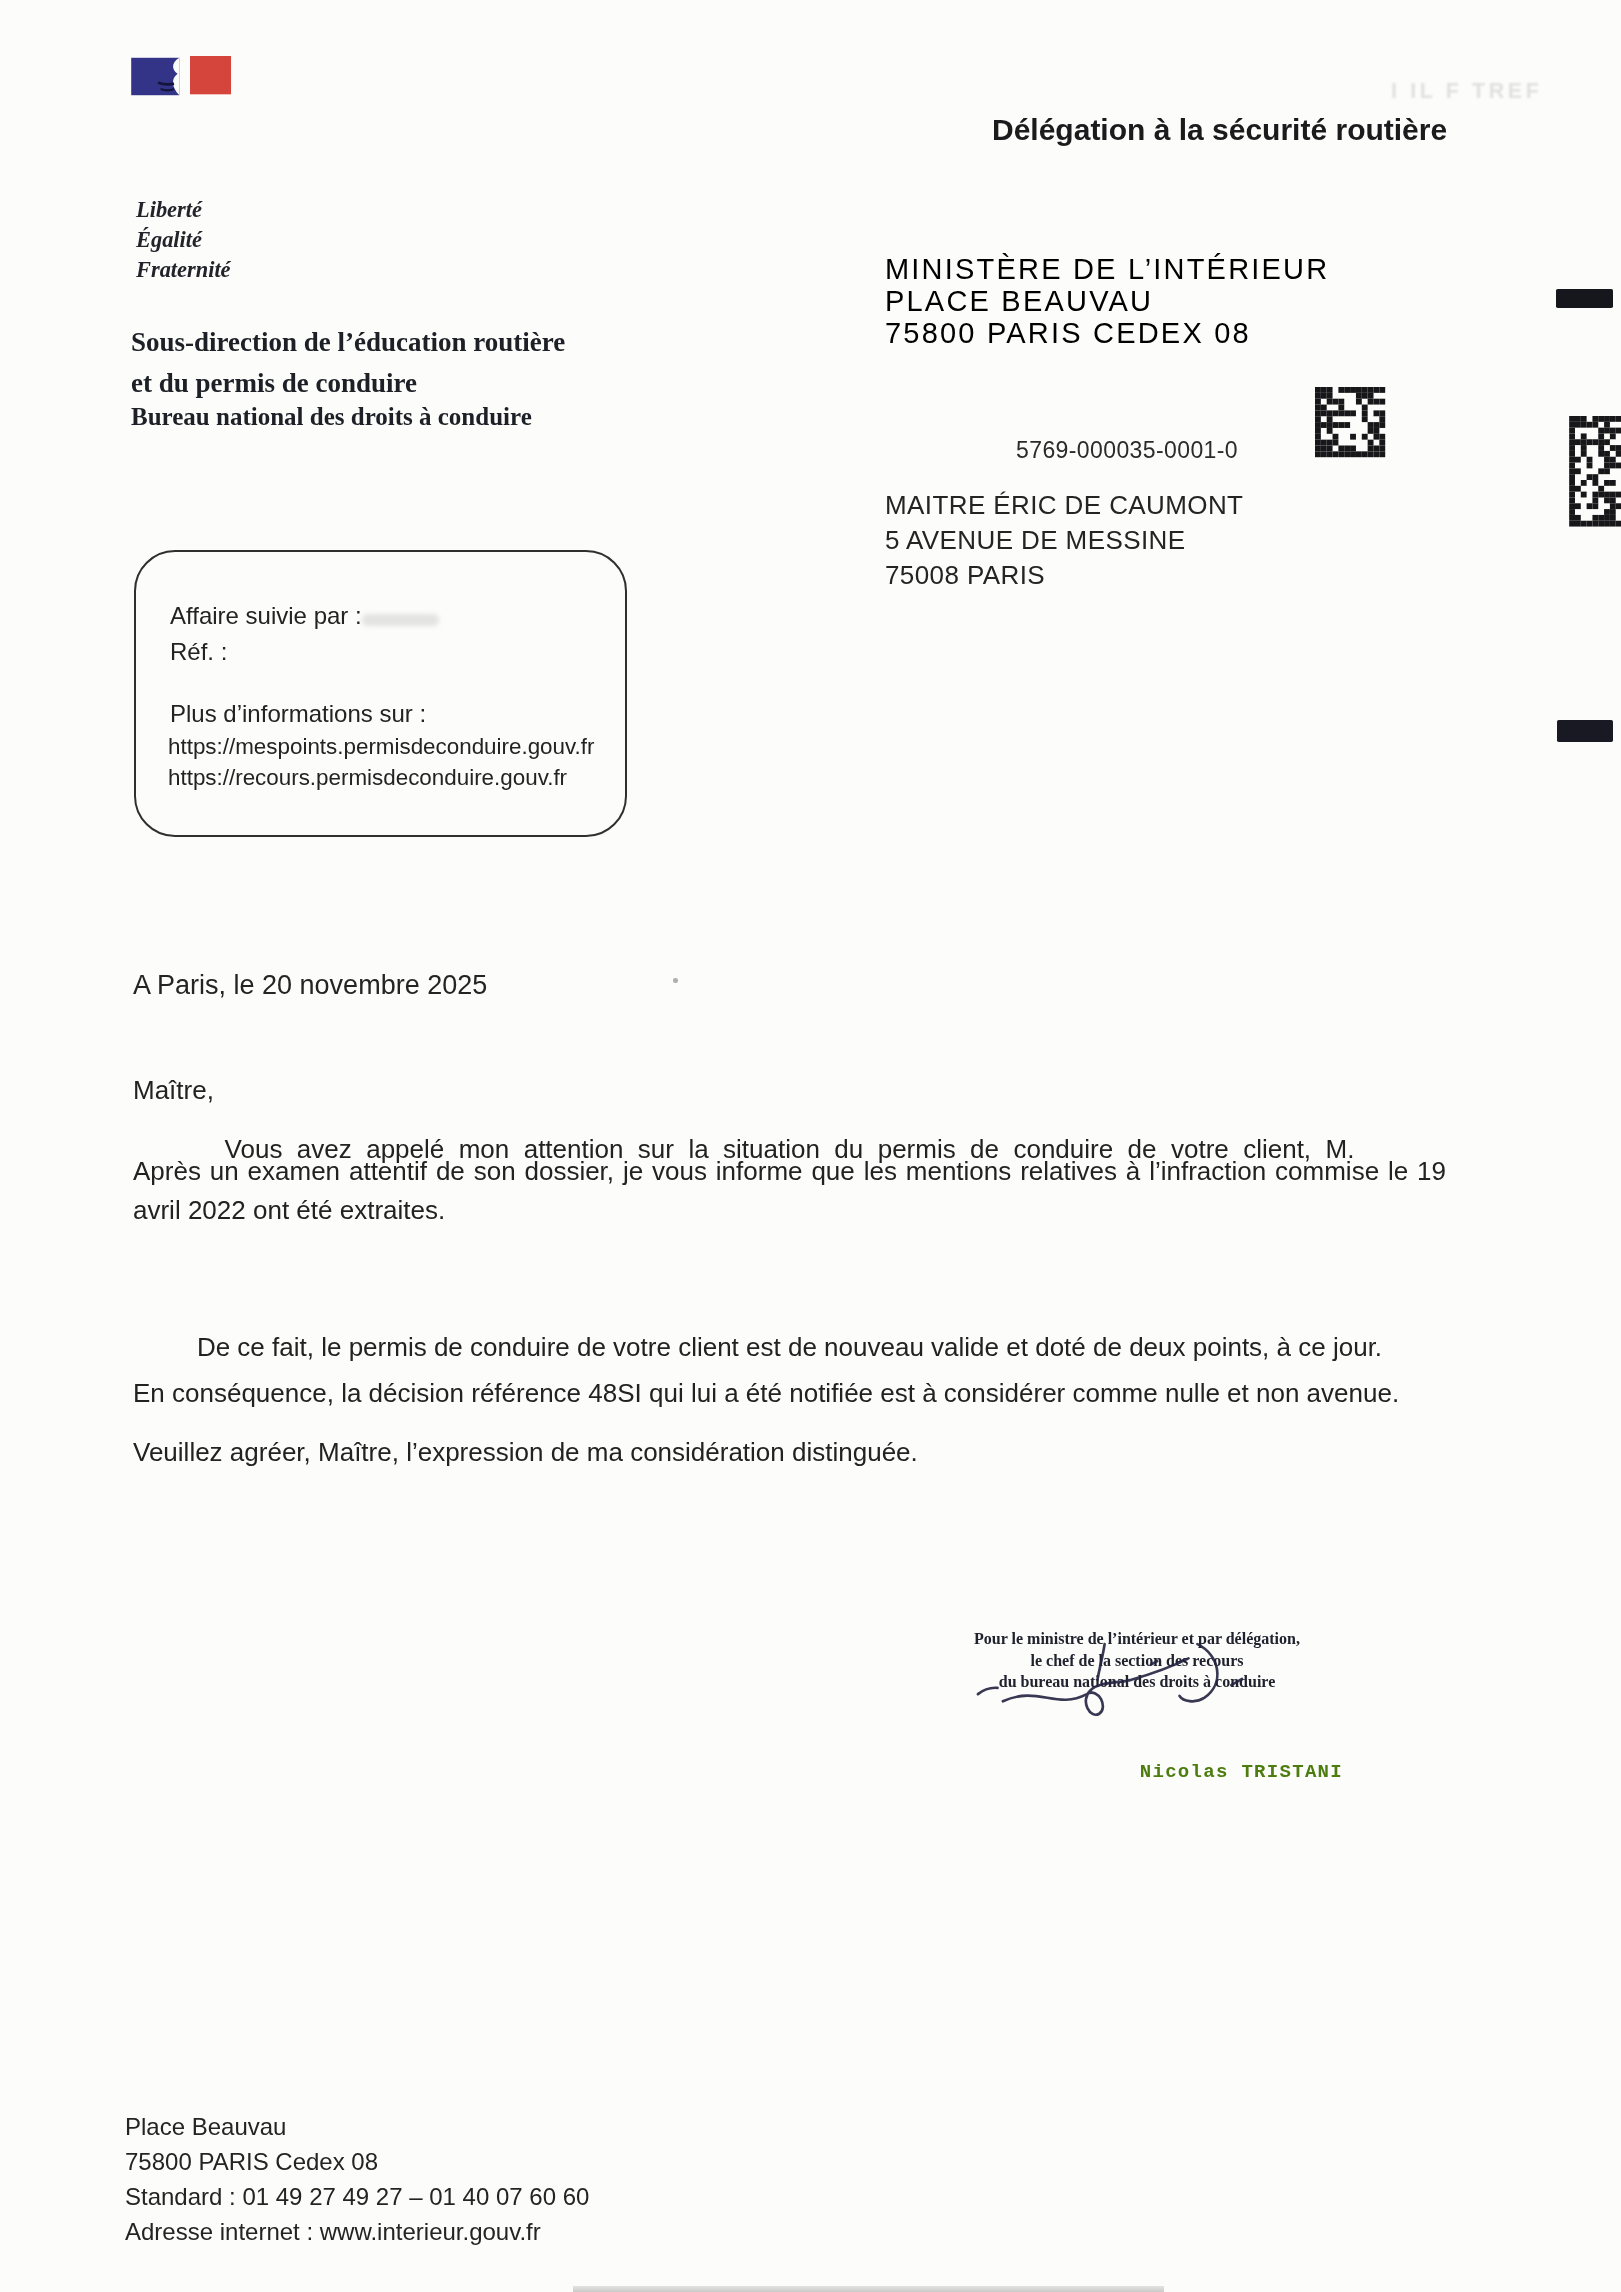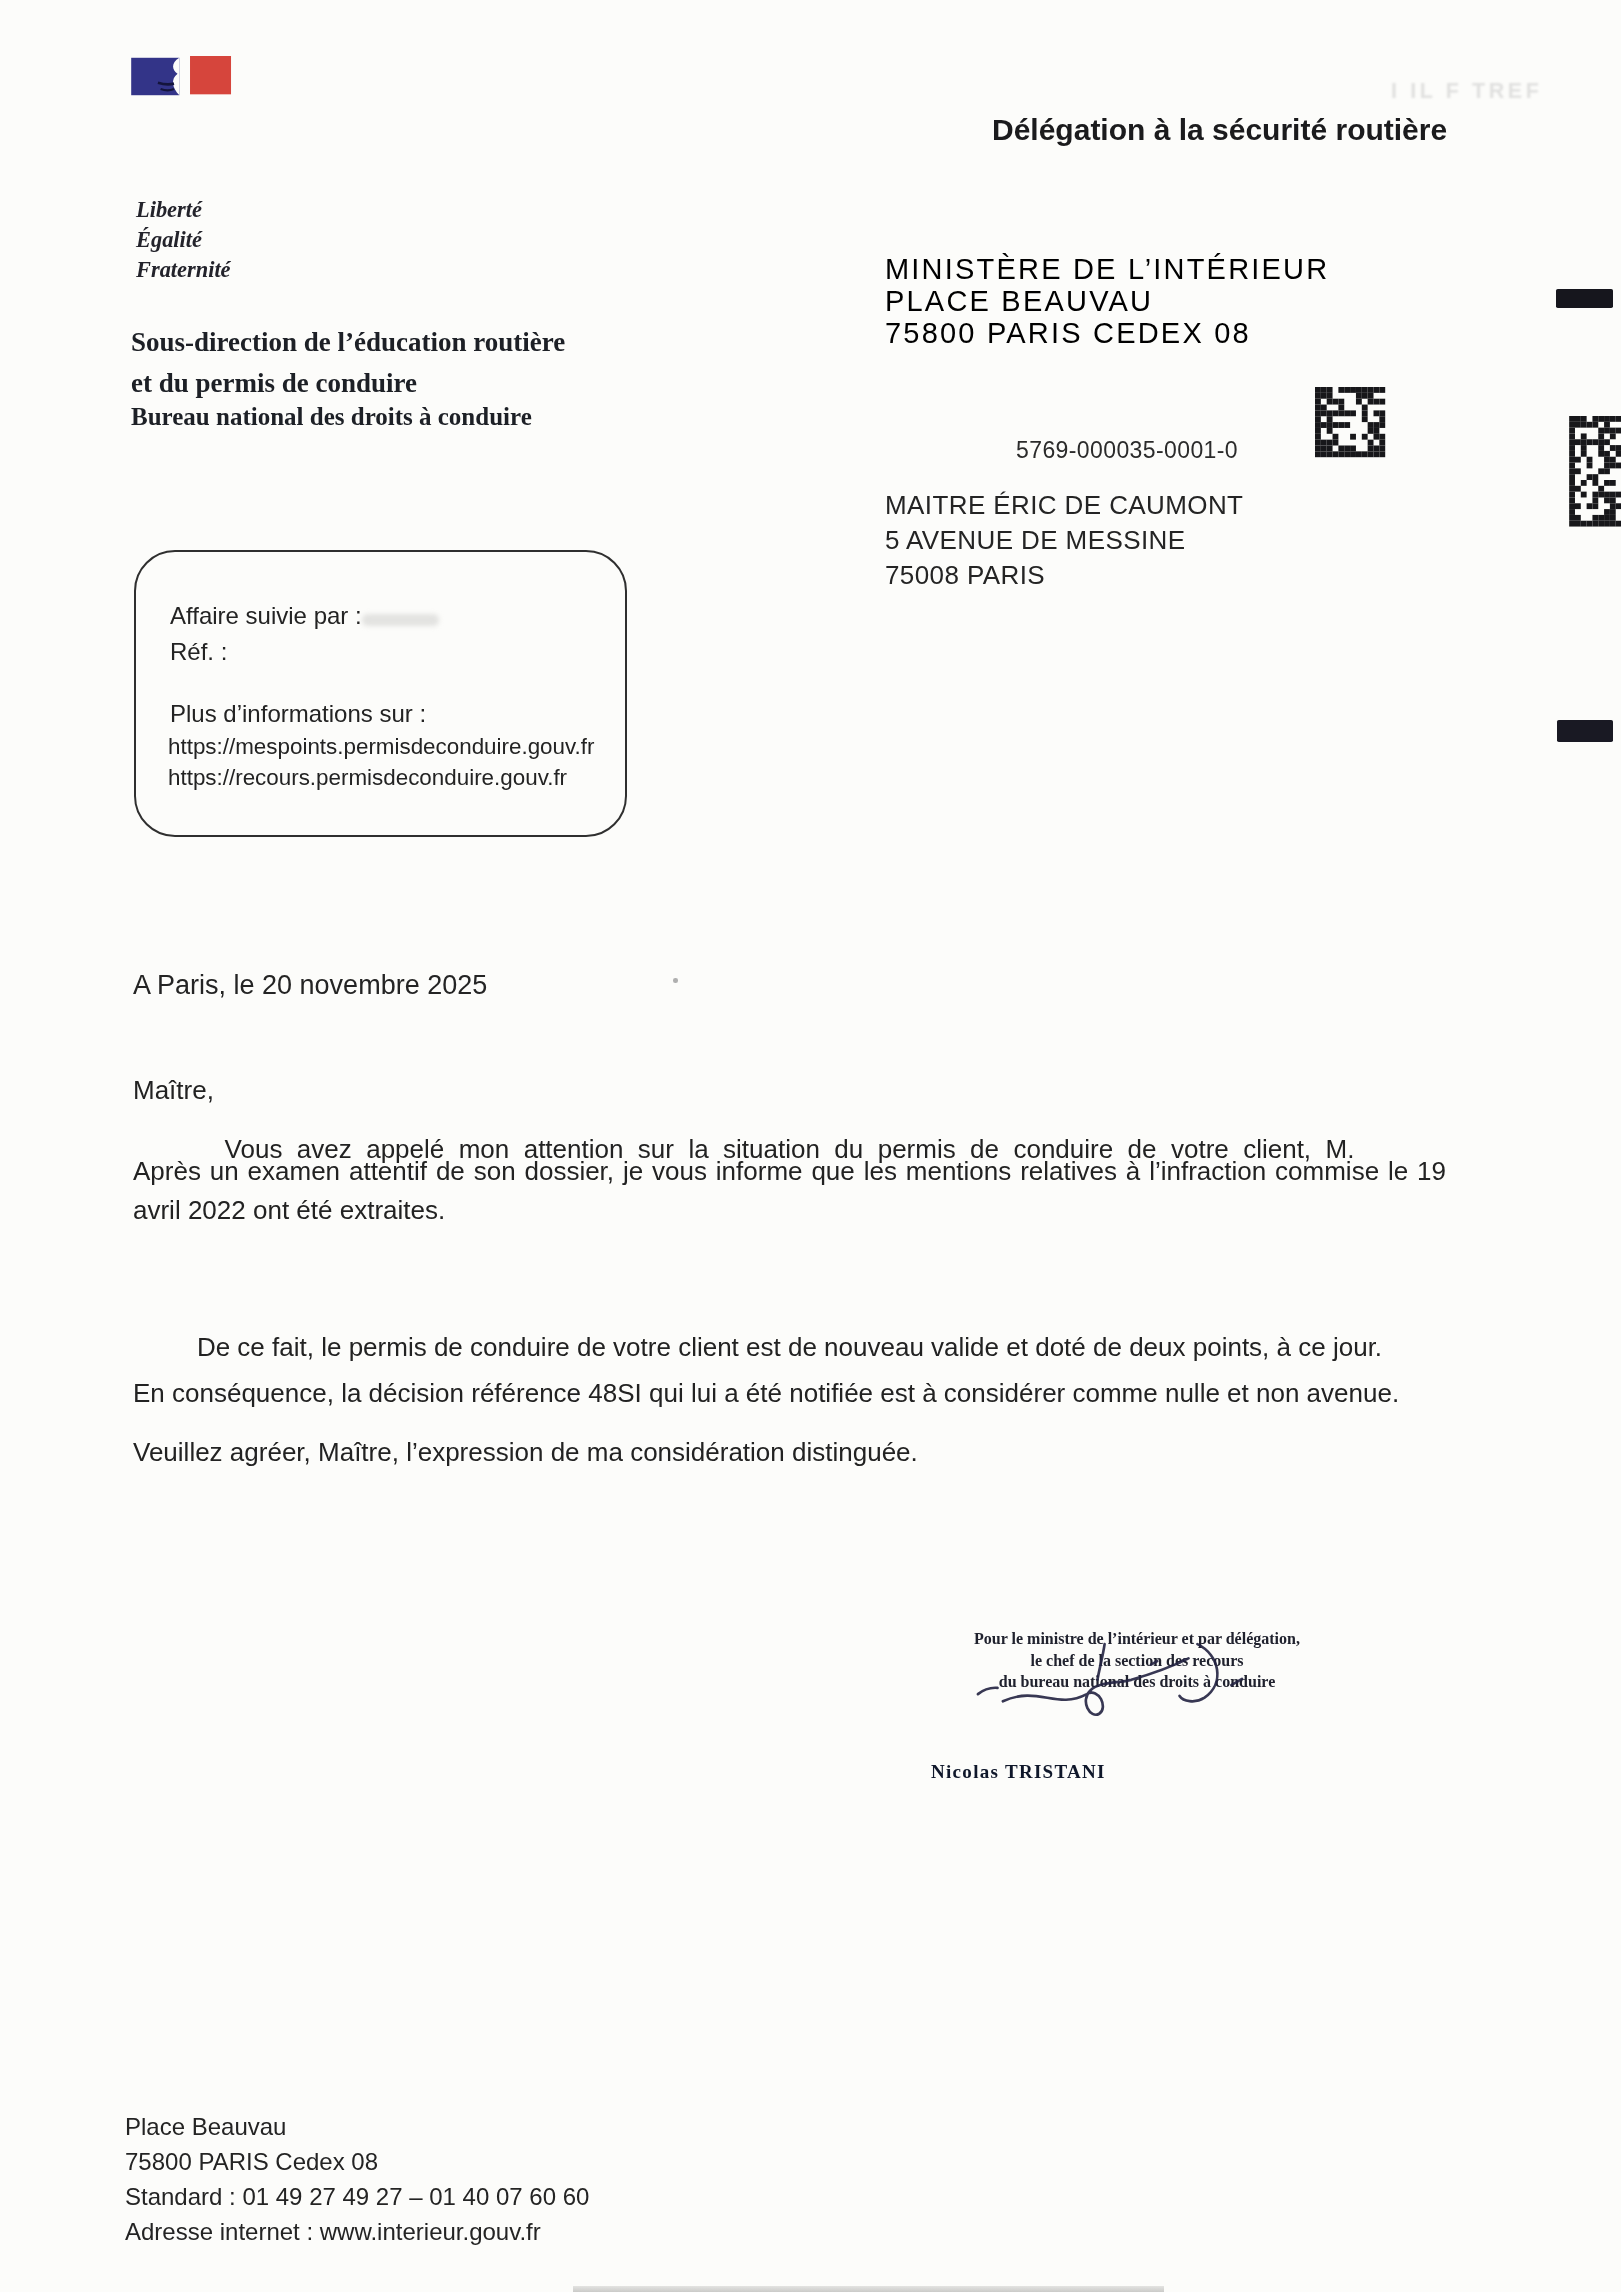--- a/index.html
+++ b/index.html
@@ -44,21 +44,21 @@
   .body-p{position:absolute;left:133px;width:1313px;font-size:26px;line-height:39px;color:#222;}
   .p1{top:1130px;word-spacing:7.2px;text-align:center;}
   .p2{top:1152px;text-align:justify;}
   .p3{top:1328px;text-align:center;}
   .p4{top:1374px;}
   .p5{top:1433px;}
 
   
   .sig-block{position:absolute;left:931px;top:1628px;width:412px;text-align:center;font-family:"Liberation Serif",serif;font-weight:700;font-size:16px;line-height:21.5px;color:#20222e;}
   .sig-squiggle{position:absolute;left:963px;top:1637px;width:376px;height:116px;}
-  .sig-name{position:absolute;left:931px;top:1761px;width:412px;text-align:left;font-family:Liberation Serif, serif;font-weight:700;font-size:19px;letter-spacing:1.3px;color:#0f172a;}
+  .sig-name{position:absolute;left:931px;top:1761px;width:412px;text-align:right;font-family:Liberation Mono, monospace;font-weight:700;font-size:19px;letter-spacing:1.3px;color:#4d7c0f;}
 
   
   .footer{position:absolute;left:125px;top:2109px;font-size:24px;line-height:35px;color:#242424;}
 
   
   .artifact-top-right{position:absolute;left:1391px;top:79px;font-size:21.5px;letter-spacing:3.6px;color:#bdbdbd;opacity:.45;filter:blur(1.3px);font-weight:700;}
   .speck{position:absolute;left:673px;top:978px;width:4.5px;height:4.5px;background:#8e8e8e;border-radius:50%;opacity:.7;}
   .bottom-strip{position:absolute;left:573px;top:2286px;width:591px;height:7.2px;background:linear-gradient(to bottom,#d6d6d4,#a9a9a7);opacity:.65;}
 </style>
 </head>

